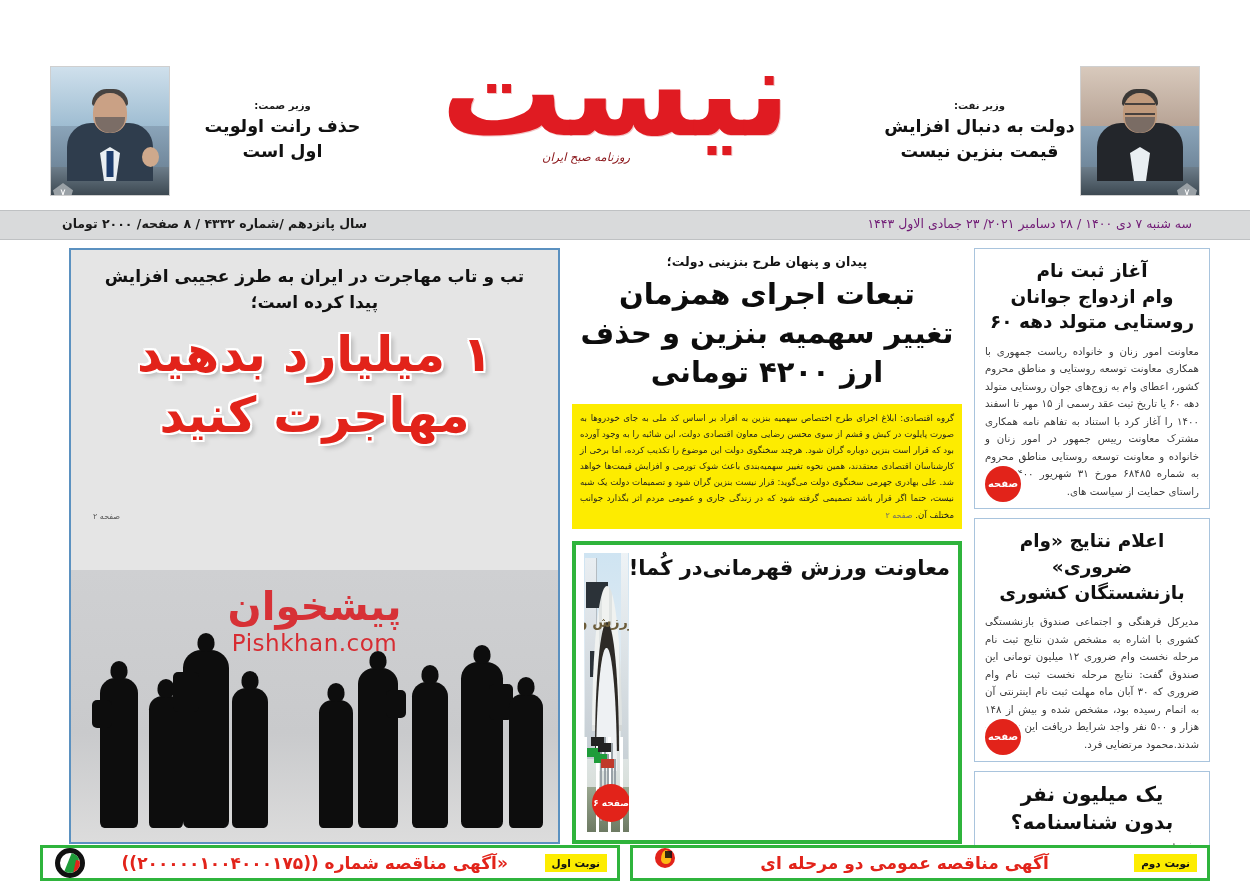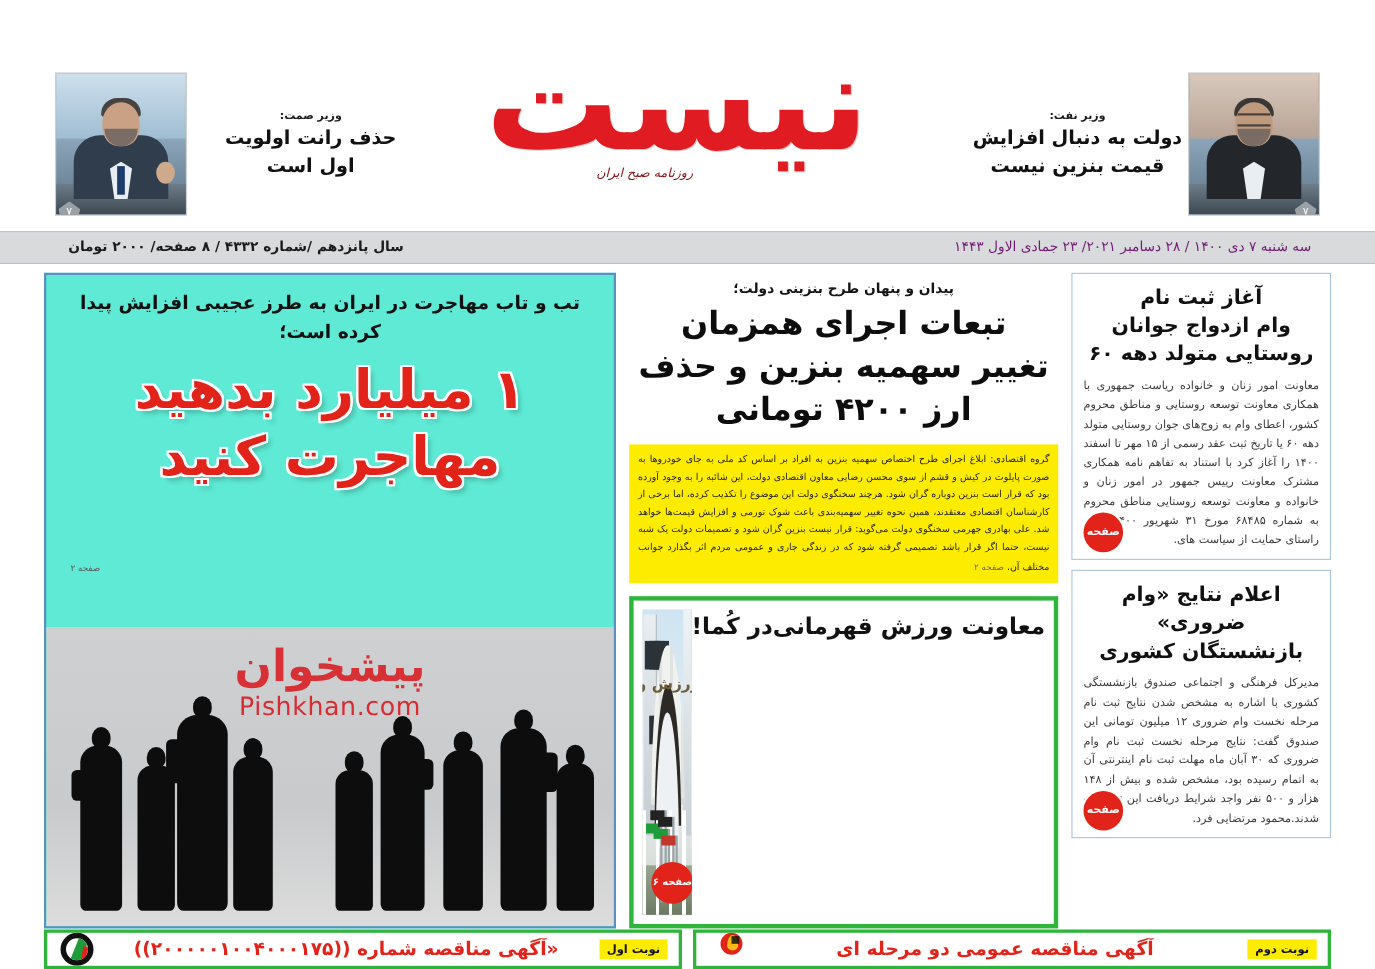--- a/index.html
+++ b/index.html
@@ -388,25 +388,26 @@
   }
   .sport-badge span {
     position:absolute; inset:0; color:#fff; font-size:9px; font-weight:bold;
     display:flex; align-items:center; justify-content:center; direction:rtl;
   }
 
   
   .col-left {
     flex: 1 1 auto;
     border: 2px solid #5b91c0;
-    background: #5eead4;
+    background: #e5e5e5;
     position: relative;
     overflow: hidden;
     padding: 14px 18px 0 18px;
     box-sizing: border-box;
+    margin-left: 29px;
   }
   .main-kicker {
     font-size: 17px;
     font-weight: bold;
     text-align: center;
     color: #111111;
     line-height: 1.5;
     direction: rtl;
     letter-spacing: -0.3px;
   }
@@ -633,20 +634,25 @@
         <div class="page-badge">صفحه ۳</div>
       </div>
 
       <div class="side-box">
         <div class="side-title">اعلام نتایج «وام ضروری»</div>
         <div class="side-title">بازنشستگان کشوری</div>
         <div class="side-body">مدیرکل فرهنگی و اجتماعی صندوق بازنشستگی کشوری با اشاره به مشخص شدن نتایج ثبت نام مرحله نخست وام ضروری ۱۲ میلیون تومانی این صندوق گفت: نتایج مرحله نخست ثبت نام وام ضروری که ۳۰ آبان ماه مهلت ثبت نام اینترنتی آن به اتمام رسیده بود، مشخص شده و بیش از ۱۴۸ هزار و ۵۰۰ نفر واجد شرایط دریافت این تسهیلات شدند.محمود مرتضایی فرد.</div>
         <div class="page-badge">صفحه ۴</div>
       </div>
 
+      <div class="side-box short">
+        <div class="side-title">یک میلیون نفر</div>
+        <div class="side-title">بدون شناسنامه؟</div>
+        <div class="tiny-page">صفحه ۸</div>
+      </div>
 
     </div>
 
     <div class="col-center">
       <div class="center-kicker">پیدان و پنهان طرح بنزینی دولت؛</div>
       <div class="center-headline">تبعات اجرای همزمان</div>
       <div class="center-headline">تغییر سهمیه بنزین و حذف</div>
       <div class="center-headline">ارز ۴۲۰۰ تومانی</div>
 
       <div class="yellow-lead">

